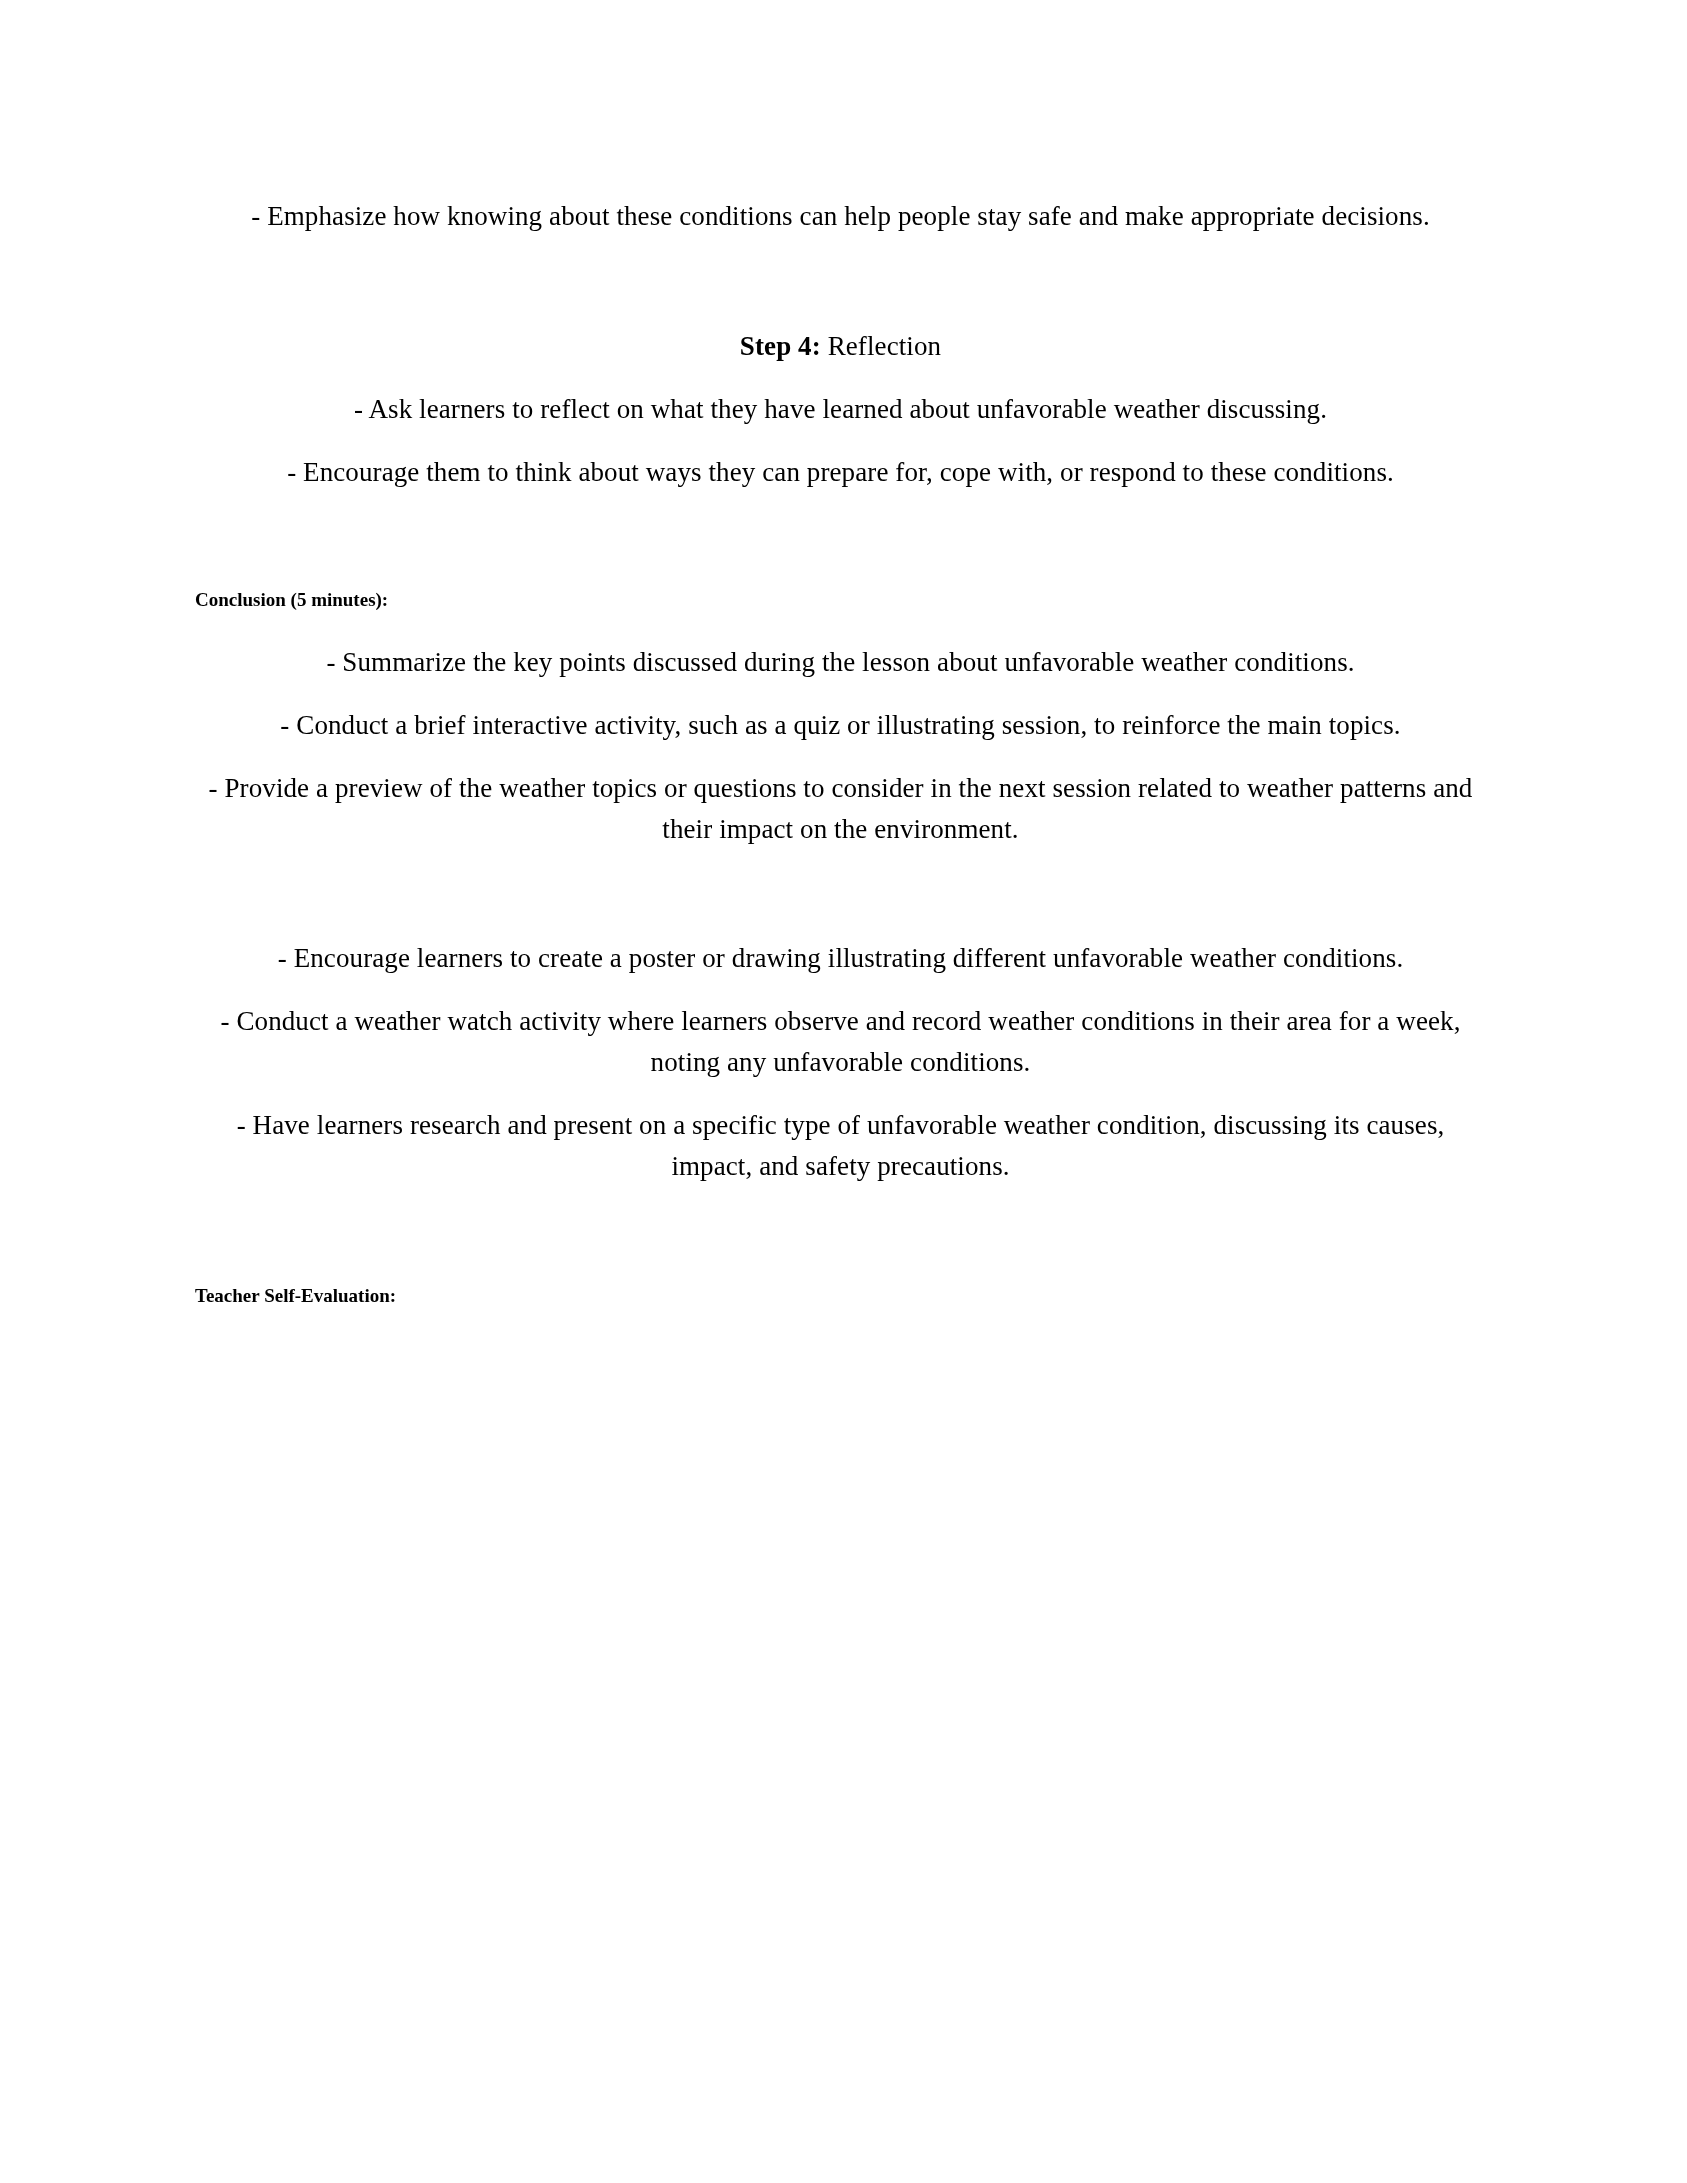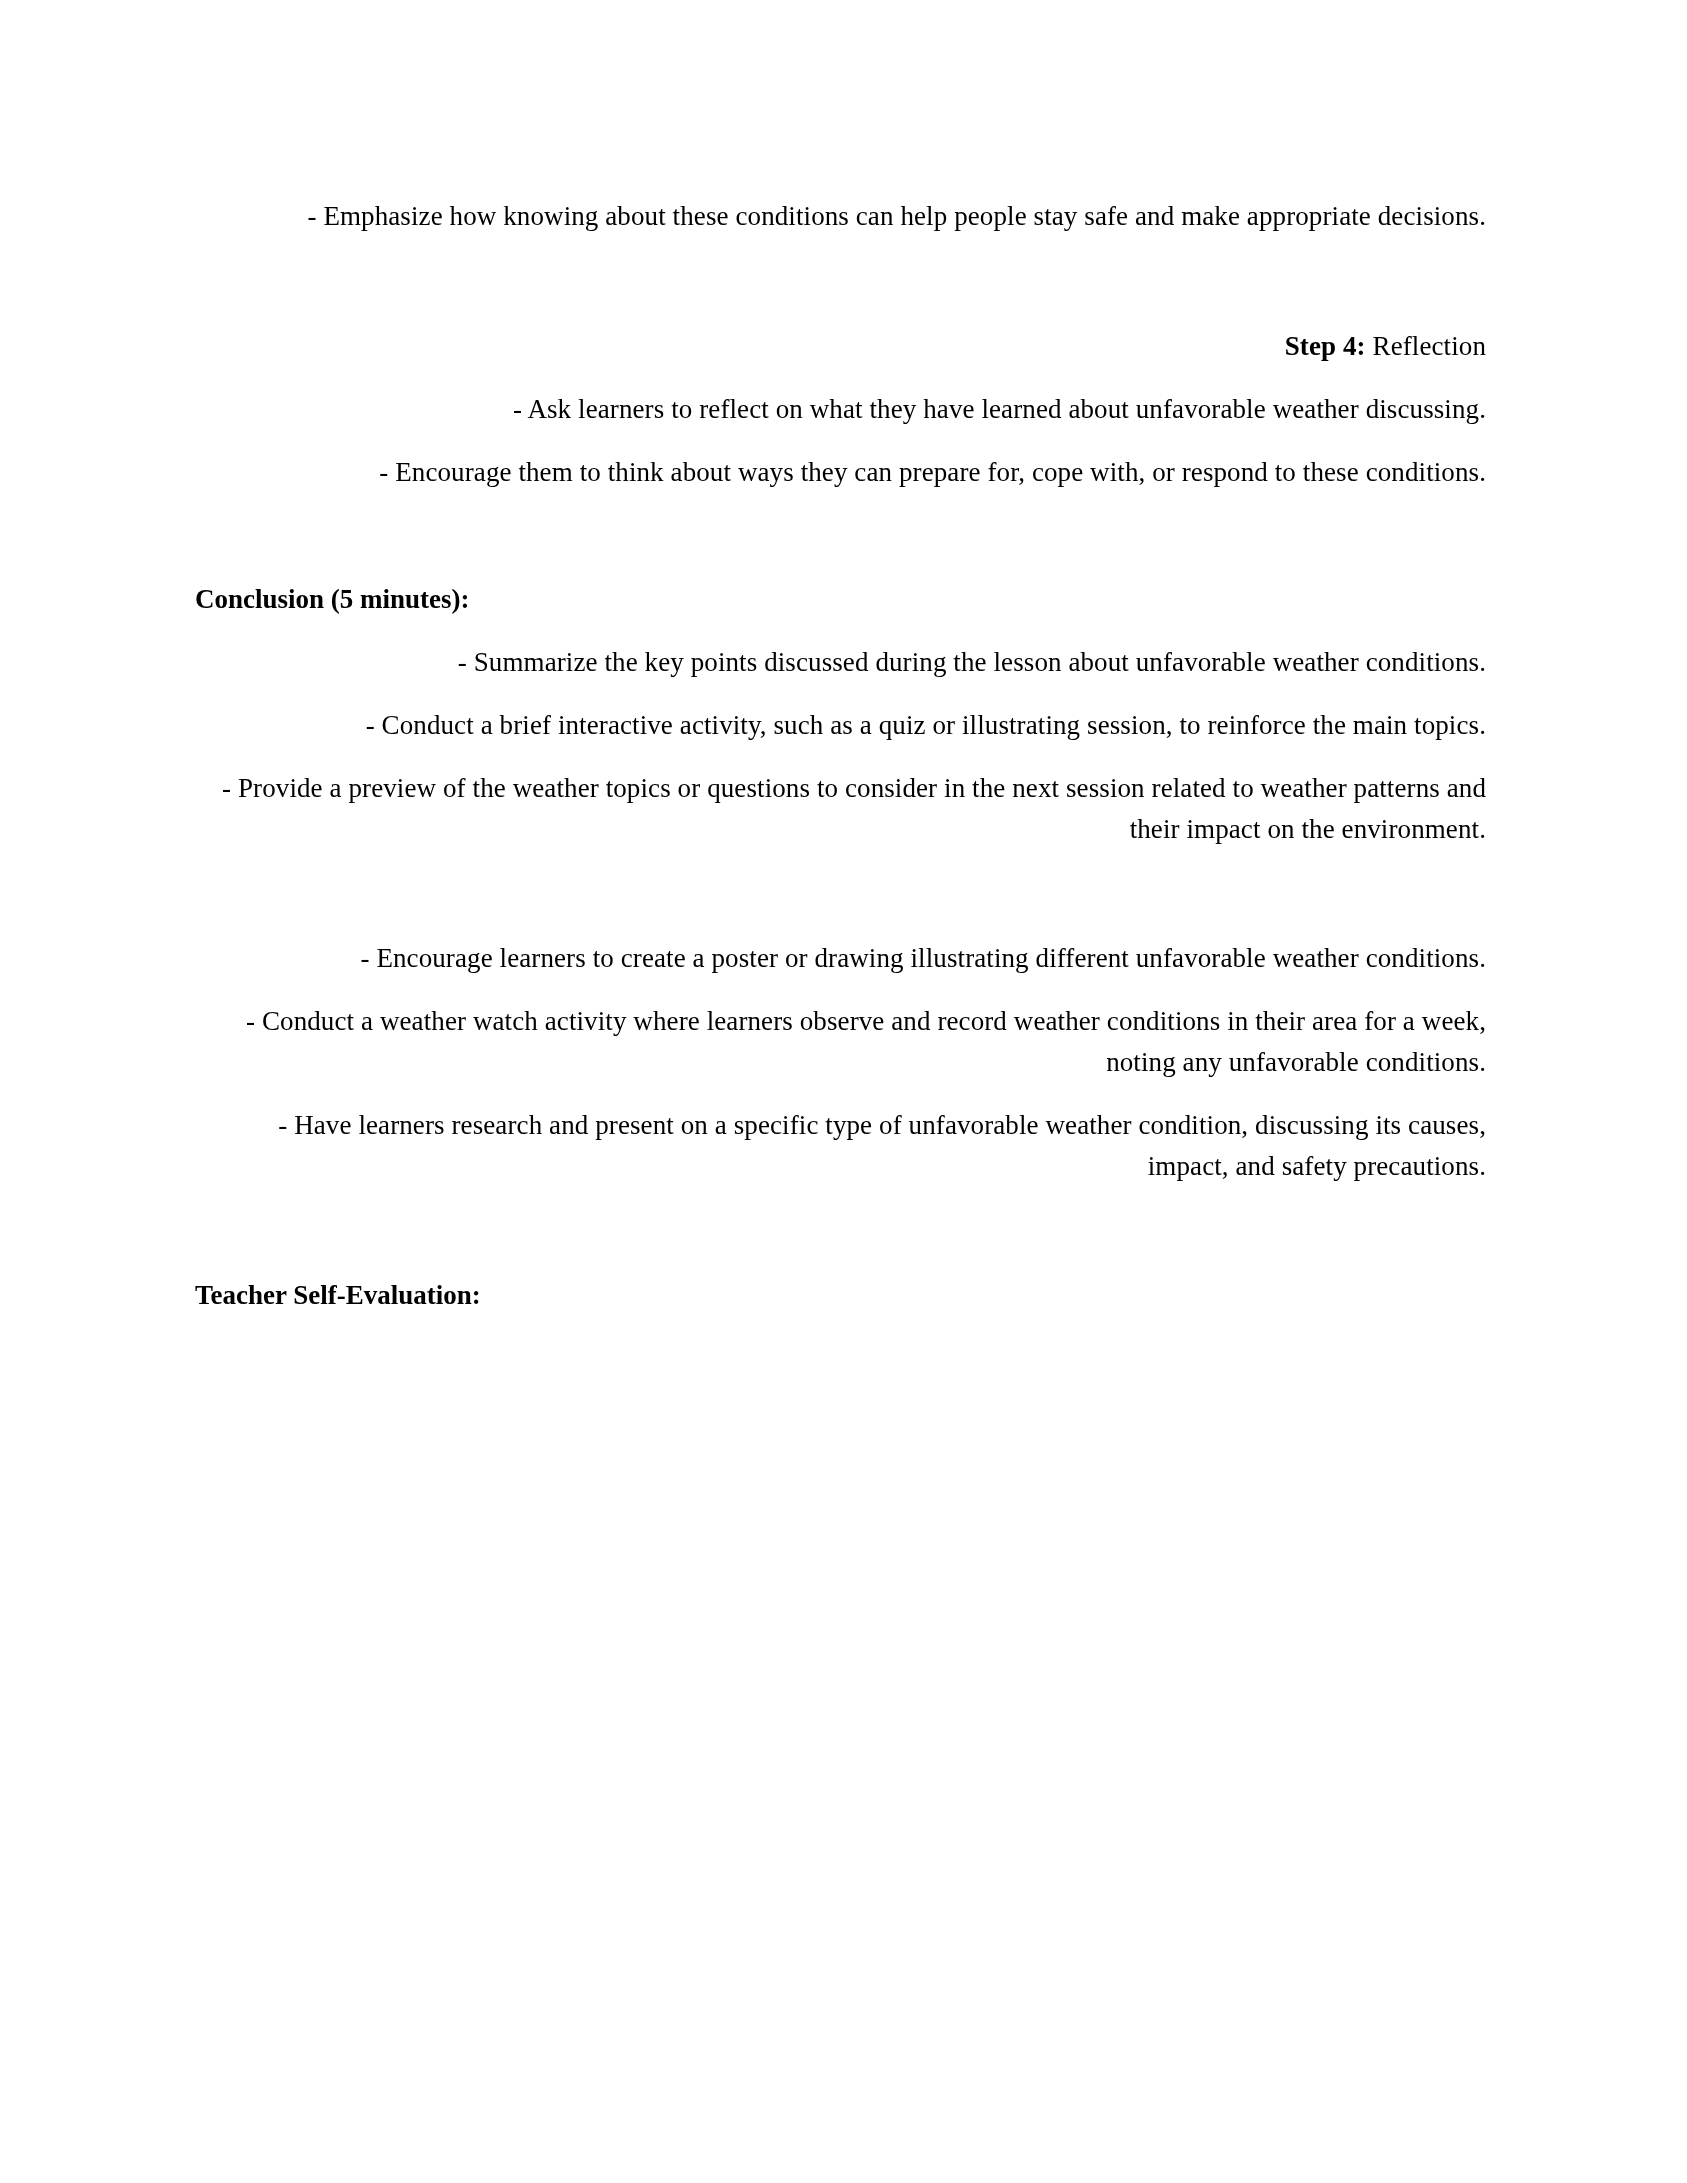--- a/index.html
+++ b/index.html
@@ -20,29 +20,29 @@
   .content {
     position: absolute;
     left: 195px;
     top: 196px;
     width: 1291px;
   }
   .para {
     font-size: 27px;
     line-height: 41px;
     margin: 0 0 22px 0;
-    text-align: right;
+    text-align: center;
     color: #000000;
     letter-spacing: 0.1px;
   }
   .para:last-child {
     margin-bottom: 0;
   }
   .heading {
-    font-size: 27px;
+    font-size: 19px;
     line-height: 41px;
     font-weight: bold;
     margin: 0 0 22px 0;
     color: #000000;
   }
   .step-label {
     font-weight: bold;
   }
   .gap-large {
     height: 67px;

